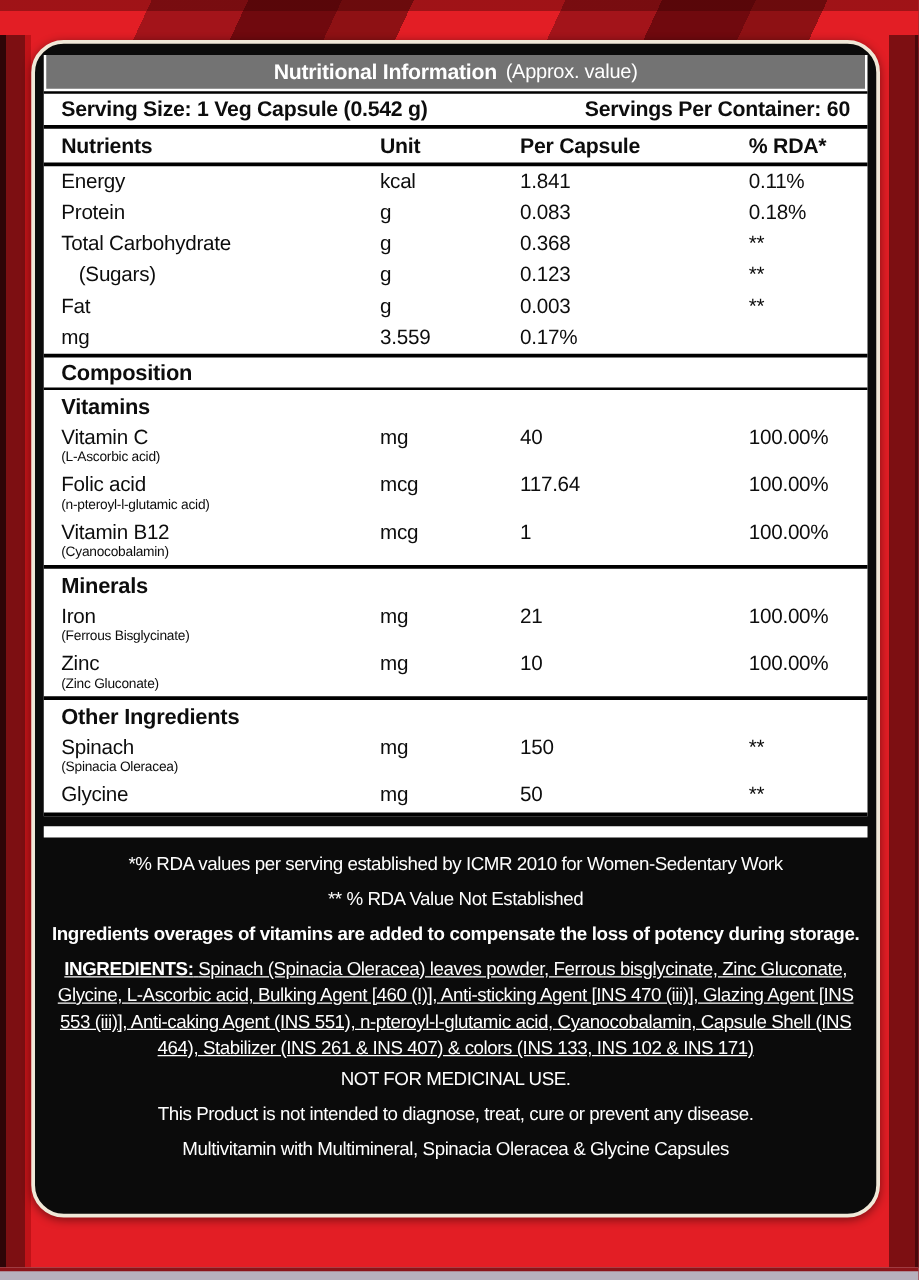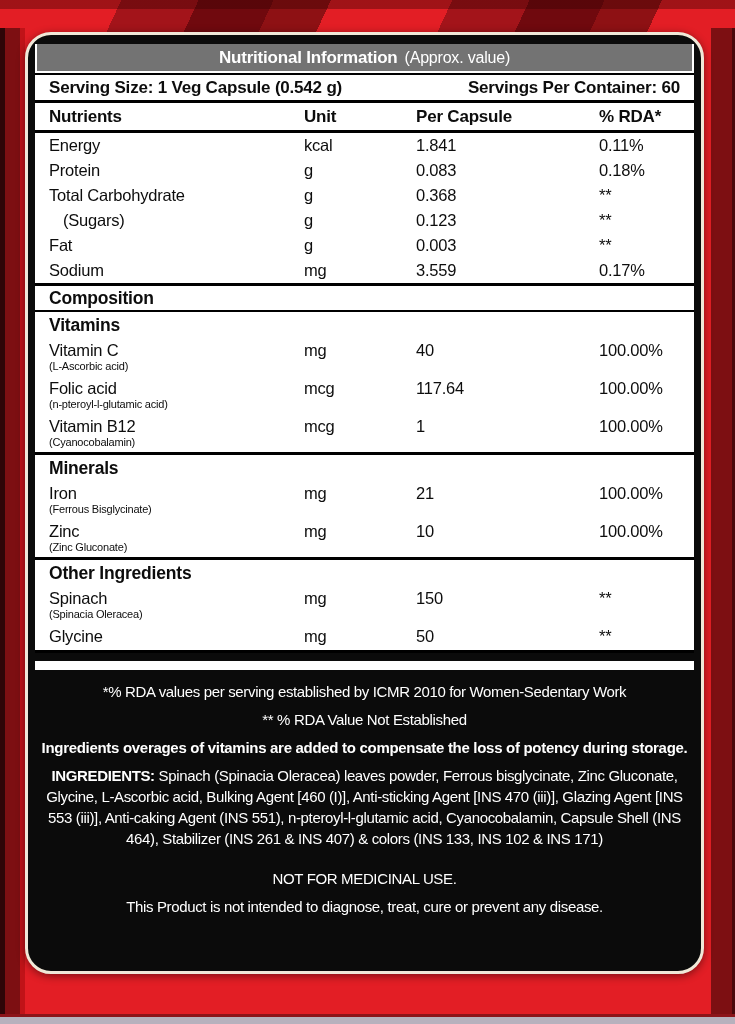--- a/index.html
+++ b/index.html
@@ -58,21 +58,21 @@
   .nm .main{font-size:16.5px;line-height:20px;display:block;}
   .nm .sub{font-size:11px;line-height:13px;display:block;letter-spacing:-0.2px;}
   .tbl-end{border-bottom:3px solid #000;height:0;}
 
   .sepbar{height:9px;background:#fff;margin:8px 7px 0 7px;}
 
   
   .foot{padding:11px 10px 0 10px;color:#fff;font-size:15px;letter-spacing:-0.35px;text-align:center;}
   .foot p{margin:0 0 7px 0;line-height:21px;font-weight:normal;}
   .foot p.bold{font-weight:bold;letter-spacing:-0.3px;}
-  .foot .ing{margin-bottom:19px;}
+  .foot .ing{margin-bottom:4px;text-decoration:underline;}
 </style>
 </head>
 <body>
 
 <div class="canvas">
   <div class="bg-top"></div>
   <div class="side left"></div>
   <div class="side right"></div>
 
   <div class="panel">
@@ -119,21 +119,20 @@
         <span>0.123</span>
         <span>**</span>
       </div>
       <div class="row brow">
         <span>Fat</span>
         <span>g</span>
         <span>0.003</span>
         <span>**</span>
       </div>
       <div class="row brow">
-        <span>Sodium</span>
         <span>mg</span>
         <span>3.559</span>
         <span>0.17%</span>
       </div>
 
       <div class="secrow">
         <span>Composition</span>
       </div>
 
       <div class="subhead">Vitamins</div>
@@ -213,18 +212,19 @@
 
     <div class="sepbar"></div>
 
     <div class="foot">
       <p>*% RDA values per serving established by ICMR 2010 for Women-Sedentary Work</p>
       <p>** % RDA Value Not Established</p>
       <p class="bold">Ingredients overages of vitamins are added to compensate the loss of potency during storage.</p>
       <p class="ing"><span class="b">INGREDIENTS:</span> <span>Spinach (Spinacia Oleracea) leaves powder, Ferrous bisglycinate, Zinc Gluconate, Glycine, L-Ascorbic acid, Bulking Agent [460 (I)], Anti-sticking Agent [INS 470 (iii)], Glazing Agent [INS 553 (iii)], Anti-caking Agent (INS 551), n-pteroyl-l-glutamic acid, Cyanocobalamin, Capsule Shell (INS 464), Stabilizer (INS 261 &amp; INS 407) &amp; colors (INS 133, INS 102 &amp; INS 171)</span></p>
       <p>NOT FOR MEDICINAL USE.</p>
       <p>This Product is not intended to diagnose, treat, cure or prevent any disease.</p>
+      <p>Multivitamin with Multimineral, Spinacia Oleracea &amp; Glycine Capsules</p>
     </div>
 
   </div>
 
   <div class="bottom-strip"></div>
 </div>
 
 </body></html>

